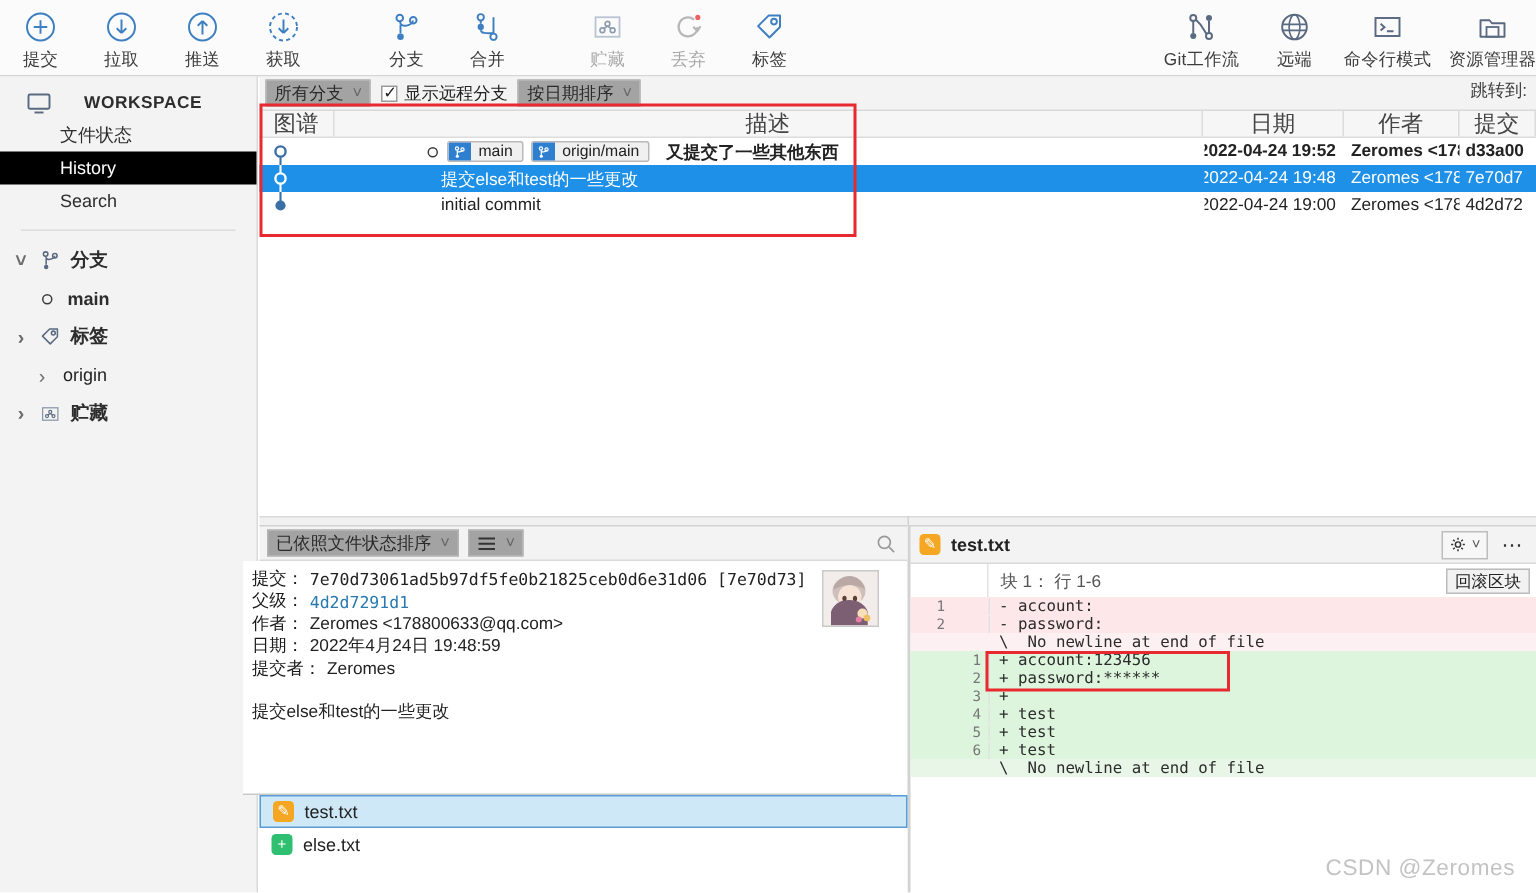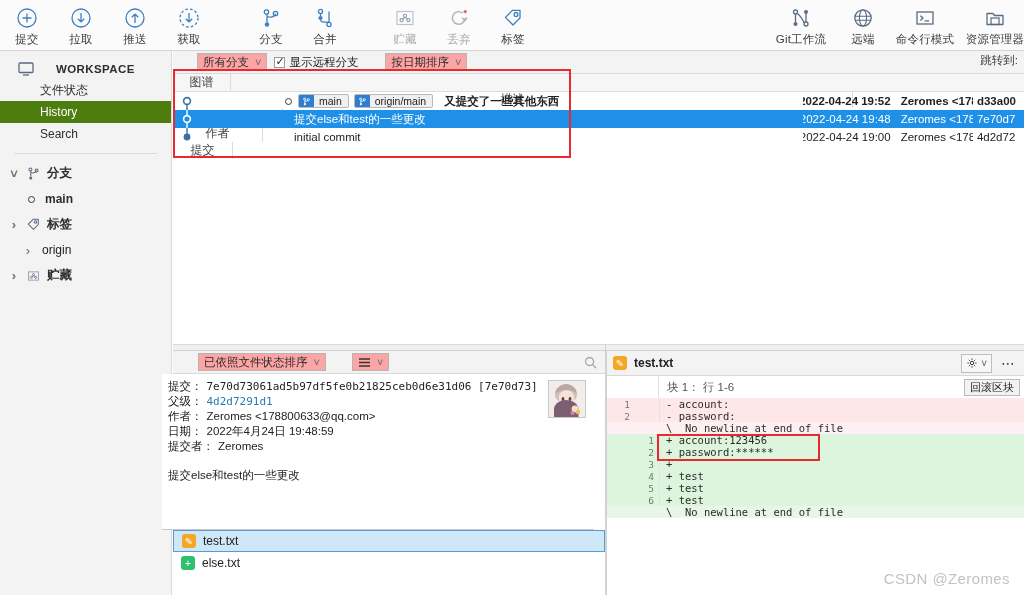--- a/index.html
+++ b/index.html
@@ -41,21 +41,21 @@
   }
   .ws-head {
     display: flex; align-items: center; gap: 22px;
     padding: 3px 0 3px 18px; font-weight: bold; font-size: 11.5px; color: #2d2d2d;
     letter-spacing: .4px;
   }
   .side-item {
     height: 22px; display: flex; align-items: center;
     padding-left: 40px; font-size: 12px; color: #2d2d2d; cursor: pointer;
   }
-  .side-item.selected { background: #4d7c0f; color: #fff; }
+  .side-item.selected { background: #000000; color: #fff; }
   .side-sep { height: 1px; background: #dcdcdc; margin: 8px 14px 6px 14px; }
   .tree-row {
     height: 27px; display: flex; align-items: center; gap: 6px;
     padding-left: 8px; cursor: pointer; font-size: 12.5px;
   }
   .tree-row.bold { font-weight: bold; color: #2d2d2d; }
   .tree-row.child { padding-left: 22px; font-size: 12px; height: 24px; }
   .chev { width: 12px; text-align: center; color: #6d6d6d; font-size: 10px; }
   .chev.down::before { content: "\02C5"; font-size: 13px; }
   .chev.right::before { content: "\203A"; font-size: 13px; }
@@ -64,23 +64,23 @@
     margin-left: 6px;
   }
 
   
   .hist-bar {
     position: absolute; left: 173px; top: 51px; width: 851px; height: 23px;
     background: #f3f3f3; border-bottom: 1px solid #d9d9d9;
     display: flex; align-items: center; padding-left: 4px; gap: 7px;
   }
   .combo {
-    height: 18px; border: 1px solid #b4b4b4; background: #fca5a5;
+    height: 18px; border: 1px solid #b4b4b4; background: #a3a3a3;
     display: flex; align-items: center; padding: 0 5px; gap: 6px;
-    font-size: 11.5px; color: #2a2a2a; cursor: pointer; margin-left: 20px;
+    font-size: 11.5px; color: #2a2a2a; cursor: pointer;
   }
   .combo .cv::after { content: "\02C5"; color: #666; font-size: 11px; }
   .chk { display: flex; align-items: center; gap: 4px; font-size: 11.5px; cursor: pointer;}
   .chk .box {
     width: 11px; height: 11px; border: 1px solid #999; background: #fff;
     position: relative;
   }
   .chk .box::after {
     content: "\2713"; position: absolute; left: 0px; top: -3px;
     font-size: 11px; color: #222;
@@ -89,21 +89,21 @@
     position: absolute; right: 6px; top: 53px; font-size: 11.5px; color: #3a3a3a;
   }
 
   
   .commit-area {
     position: absolute; left: 173px; top: 74px; width: 851px; height: 270px;
     background: #fff;
   }
   .ct-head {
     display: flex; height: 18px; background: #f6f6f6;
-    border-bottom: 1px solid #dcdcdc; font-size: 12px; color: #444; flex-direction: column;
+    border-bottom: 1px solid #dcdcdc; font-size: 15px; color: #444;
   }
   .ct-head .c { border-right: 1px solid #dcdcdc; display: flex; align-items: center; justify-content: center; }
   .col-graph { width: 58px; }
   .col-desc  { width: 680px; }
   .col-date  { width: 110px; }
   .col-auth  { width: 90px; }
   .col-hash  { width: 60px; }
   .ct-row {
     display: flex; height: 18px; align-items: center; font-size: 11.5px;
     position: relative;

